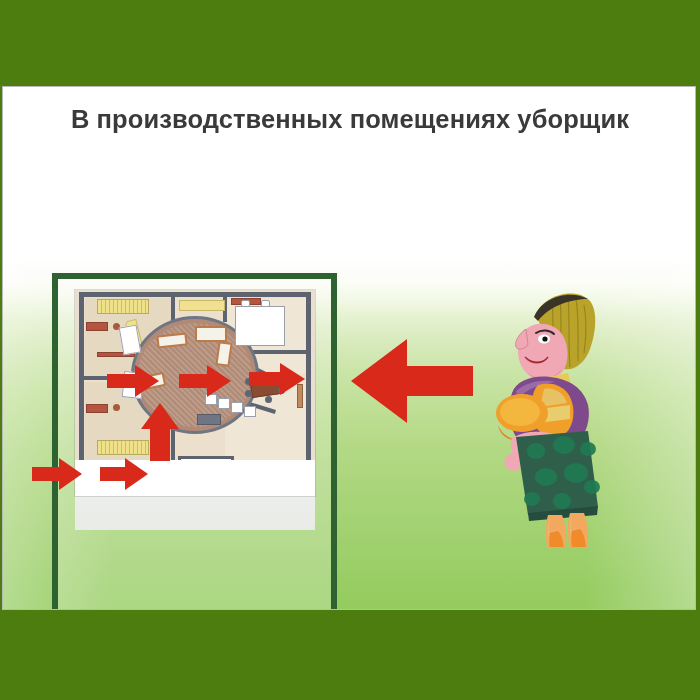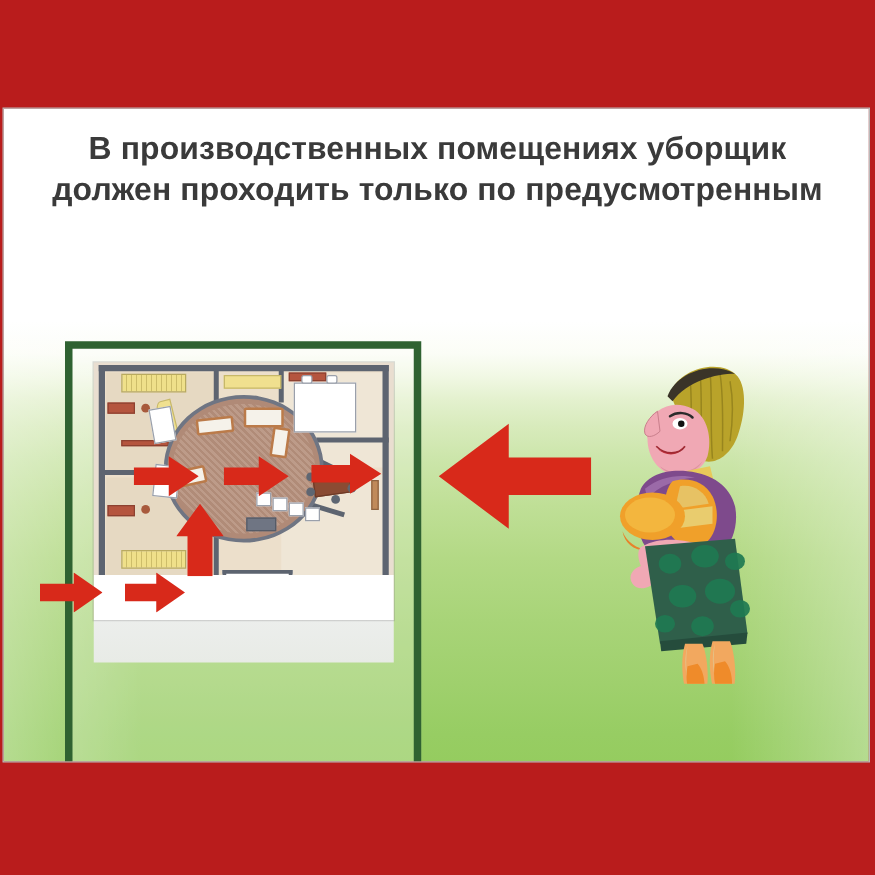--- a/index.html
+++ b/index.html
@@ -9,21 +9,21 @@
     width: 700px;
     height: 700px;
     overflow: hidden;
     font-family: "Liberation Sans", sans-serif;
   }
 
   #root {
     position: relative;
     width: 700px;
     height: 700px;
-    background: #b91c1c;
+    background: #4d7c0f;
   }
 
   
   #slide-card {
     position: absolute;
     left: 2px;
     top: 86px;
     width: 694px;
     height: 524px;
     box-sizing: border-box;
@@ -220,21 +220,20 @@
 </style>
 </head>
 <body>
 
 <div id="root">
 
   <div id="slide-card">
 
     <div id="headline">
       <span class="line">В производственных помещениях уборщик</span>
-      <span class="line">должен проходить только по предусмотренным</span>
     </div>
 
     <div id="floorplan-frame">
       <div id="floorplan-inner">
 
         <div id="photo-mat"></div>
 
         <div id="plan">
 
           <div class="room" style="left:6px;  top:4px;   width:228px; height:172px;"></div>

